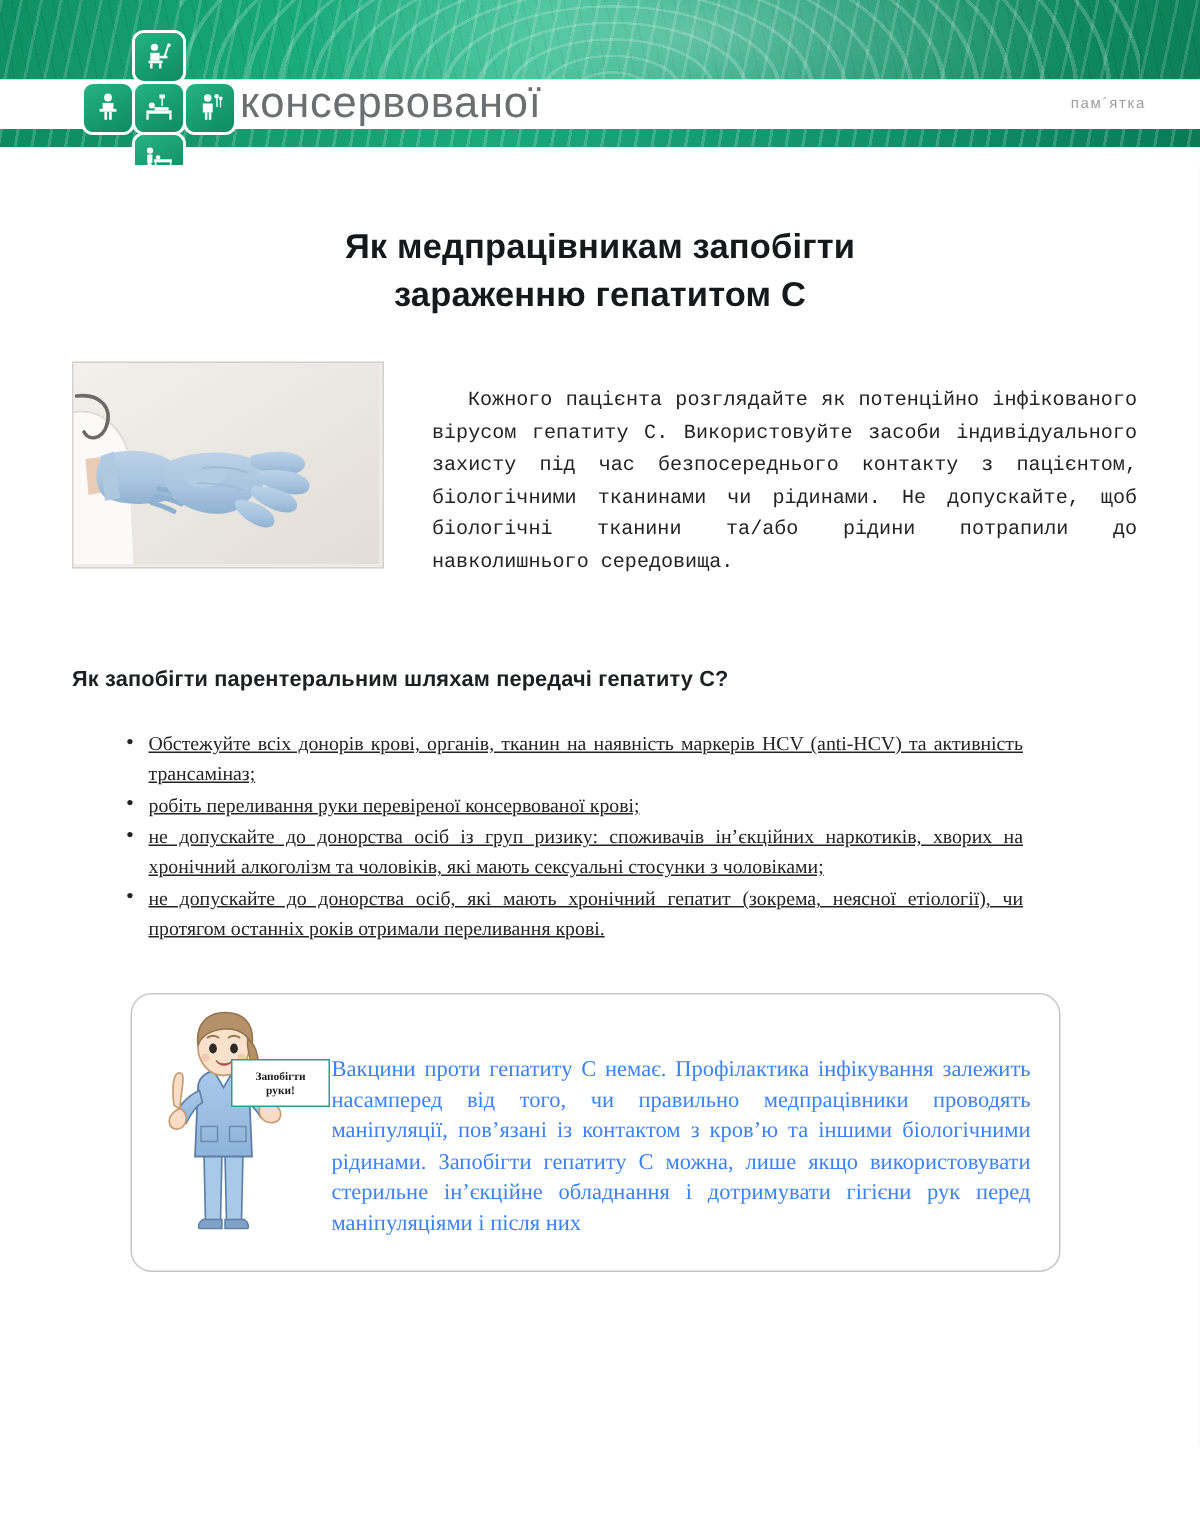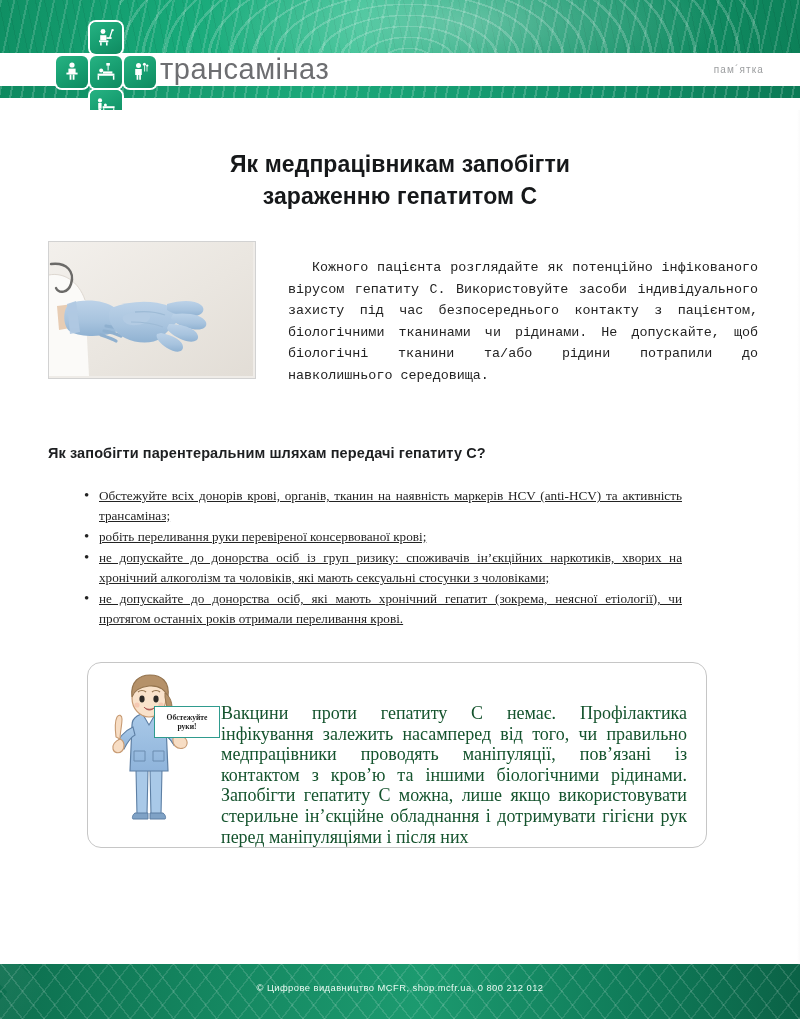--- a/index.html
+++ b/index.html
@@ -258,23 +258,23 @@
     color: #1b1b1b;
     text-align: center;
   }
 
   .callout-text {
     position: absolute;
     left: 133px;
     top: 40px;
     width: 466px;
     font-family: "Liberation Serif", serif;
-    font-size: 18px;
+    font-size: 15px;
     line-height: 20.6px;
-    color: #14532d;
+    color: #3b82f6;
     text-align: justify;
     hyphens: auto;
   }
 
   
   .footer {
     position: absolute;
     left: 0;
     top: 964px;
     width: 800px;
@@ -326,21 +326,21 @@
 <div class="page">
 
   <div class="header">
     <div class="hdr-green-top">
       <div class="hdr-arcs"></div>
     </div>
     <div class="hdr-white-band"></div>
     <div class="hdr-green-bottom"></div>
     <div class="hdr-shadow"></div>
 
-    <div class="brand-title">трансаміназ</div>
+    <div class="brand-title">консервованої</div>
     <div class="brand-kicker">пам´ятка</div>
 
     <div class="logo">
 
       <div class="logo-tile tile-top">
         <svg width="24" height="24" viewBox="0 0 24 24" fill="#ffffff">
           <circle cx="9" cy="5.5" r="2.4"></circle>
           <path d="M6.2 9.2h6.2v5.2H6.2z"></path>
           <path d="M12.4 11.2h5.2v1.7h-5.2z"></path>
           <path d="M5 14.4h9.4v1.8H5z"></path>
@@ -504,26 +504,22 @@
 
         <path d="M36 19 C 38 17, 42 17, 44 19" stroke="#94744f" stroke-width="1.2" fill="none"></path>
         <path d="M50 19 C 52 17, 56 17, 58 19" stroke="#94744f" stroke-width="1.2" fill="none"></path>
 
         <path d="M42 34 C 45 38, 50 38, 53 34 C 51 37, 44 37, 42 34 Z" fill="#d9736f" stroke="#a85450" stroke-width=".9"></path>
 
         <circle cx="35" cy="32" r="2.6" fill="#f3bfa8" opacity=".7"></circle>
         <circle cx="59" cy="32" r="2.6" fill="#f3bfa8" opacity=".7"></circle>
       </svg>
       <div class="sign">
-        <span>Обстежуйте</span>
+        <span>Запобігти</span>
         <span>руки!</span>
       </div>
     </div>
     <div class="callout-text">Вакцини проти гепатиту С немає. Профілактика інфікування залежить насамперед від того, чи правильно медпрацівники проводять маніпуляції, пов’язані із контактом з кров’ю та іншими біологічними рідинами. Запобігти гепатиту С можна, лише якщо використовувати стерильне ін’єкційне обладнання і дотримувати гігієни рук перед маніпуляціями і після них</div>
   </div>
 
-  <div class="footer">
-    <div class="footer-chevron"></div>
-    <div class="footer-text">© Цифрове видавництво MCFR, shop.mcfr.ua, 0 800 212 012</div>
-  </div>
 
   <div class="page-edge"></div>
 </div>
 
 </body></html>

